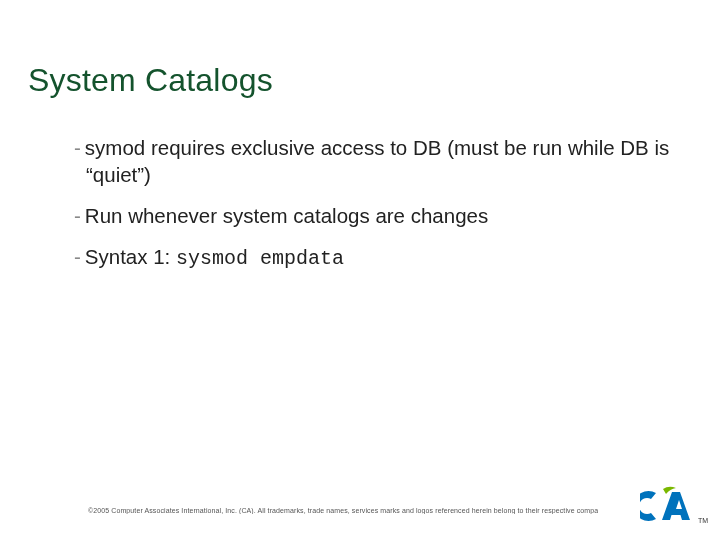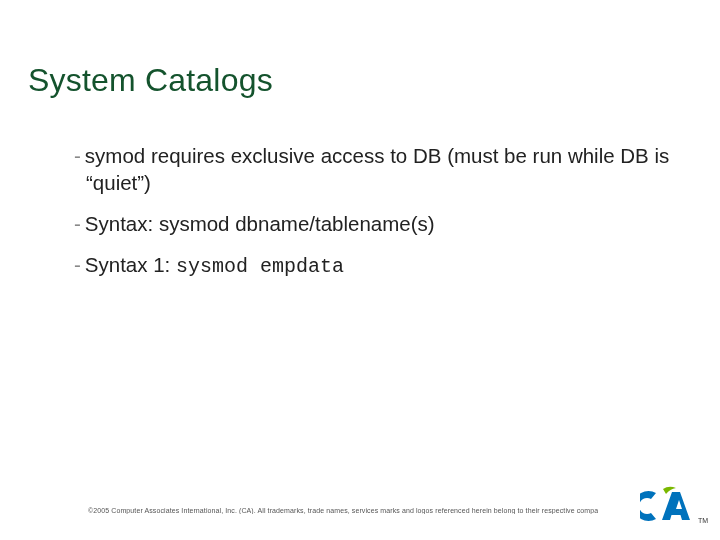--- a/index.html
+++ b/index.html
@@ -23,21 +23,21 @@
     top: 22px;
     left: 28px;
     font-size: 32px;
     font-weight: 400;
     color: #14532d;
     letter-spacing: 0.2px;
     margin-top: 40px;
   }
   .bullets {
     position: absolute;
-    top: 121px;
+    top: 113px;
     left: 28px;
     right: 40px;
     font-size: 20.5px;
     color: #222;
     line-height: 1.35;
   }
   .bullets li {
     list-style: none;
     margin: 0 0 12px 0;
     padding-left: 18px;
@@ -83,21 +83,21 @@
 
 <div class="slide">
 
   <div class="title">System Catalogs</div>
 
   <ul class="bullets">
     <li>
       <span class="dash">-</span><span>symod requires exclusive access to DB (must be run while DB is “quiet”)</span><span class="mono"></span>
     </li>
     <li>
-      <span class="dash">-</span><span>Syntax: sysmod dbname/tablename(s)</span><span class="mono"></span>
+      <span class="dash">-</span><span>Run whenever system catalogs are changes</span><span class="mono"></span>
     </li>
     <li>
       <span class="dash">-</span><span>Syntax 1: </span><span class="mono">sysmod empdata</span>
     </li>
   </ul>
 
   <div class="footer">©2005 Computer Associates International, Inc. (CA). All trademarks, trade names, services marks and logos referenced herein belong to their respective companies.</div>
 
   <svg class="logo" viewBox="0 0 58 40">
     <path d="M16 7 a15 15 0 1 0 0 26 l-5 -6 a8 8 0 1 1 0 -14 z" fill="#0072bc"></path>

